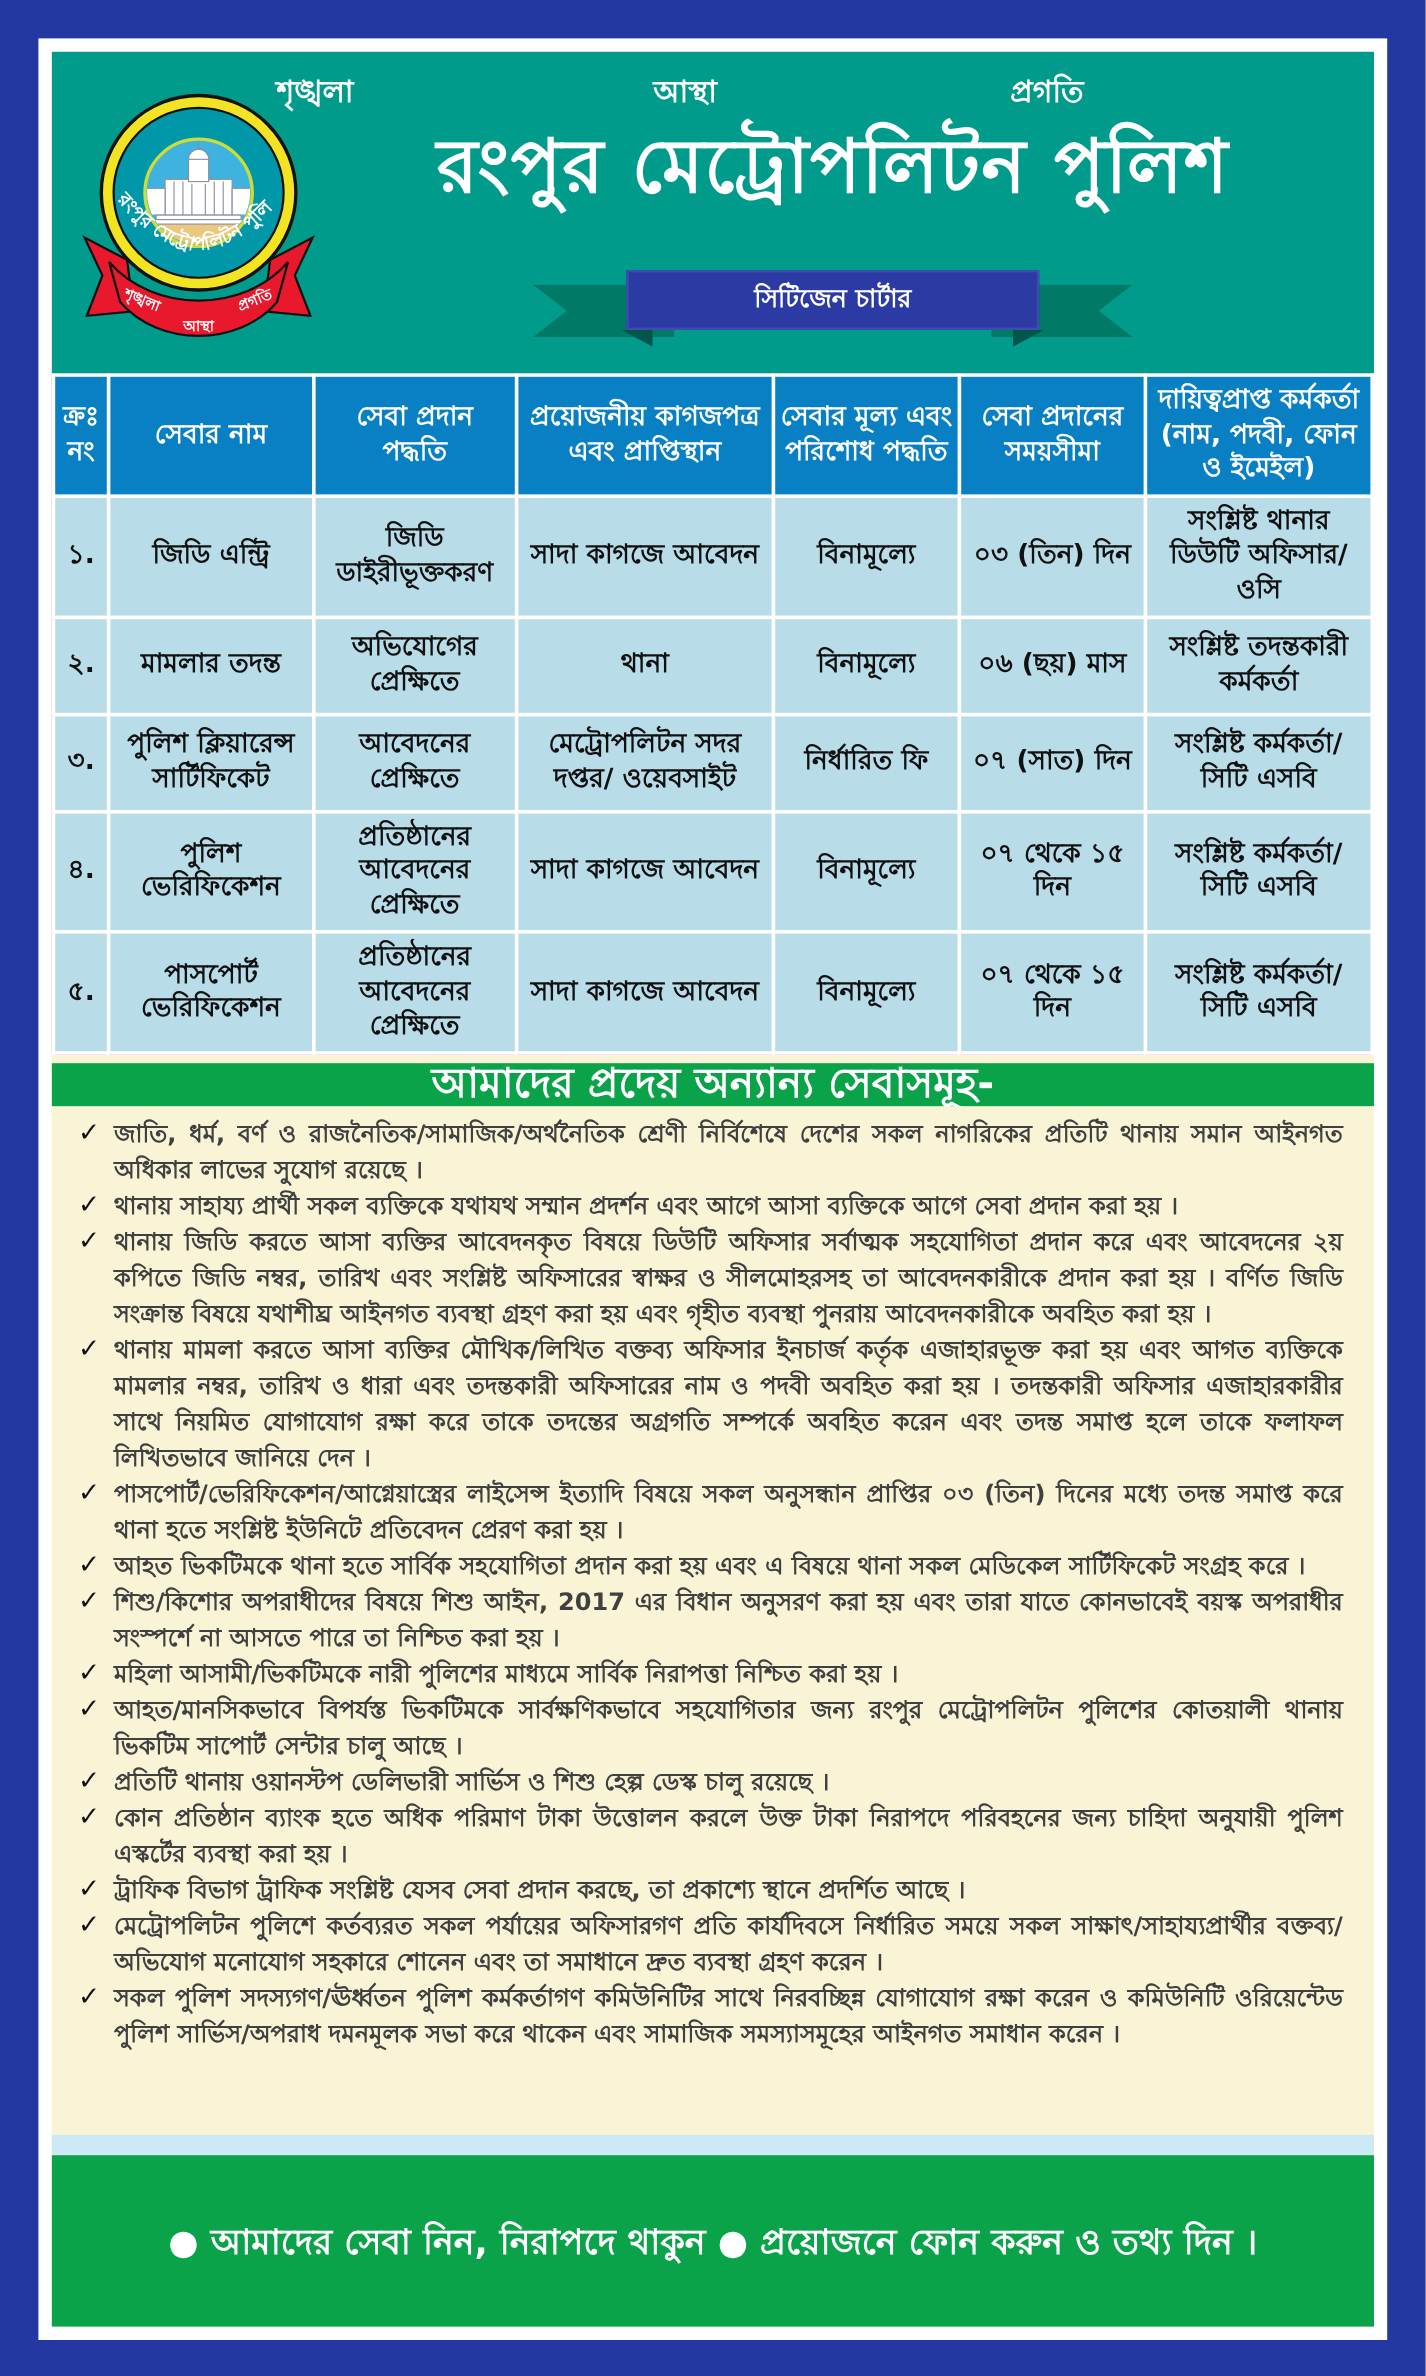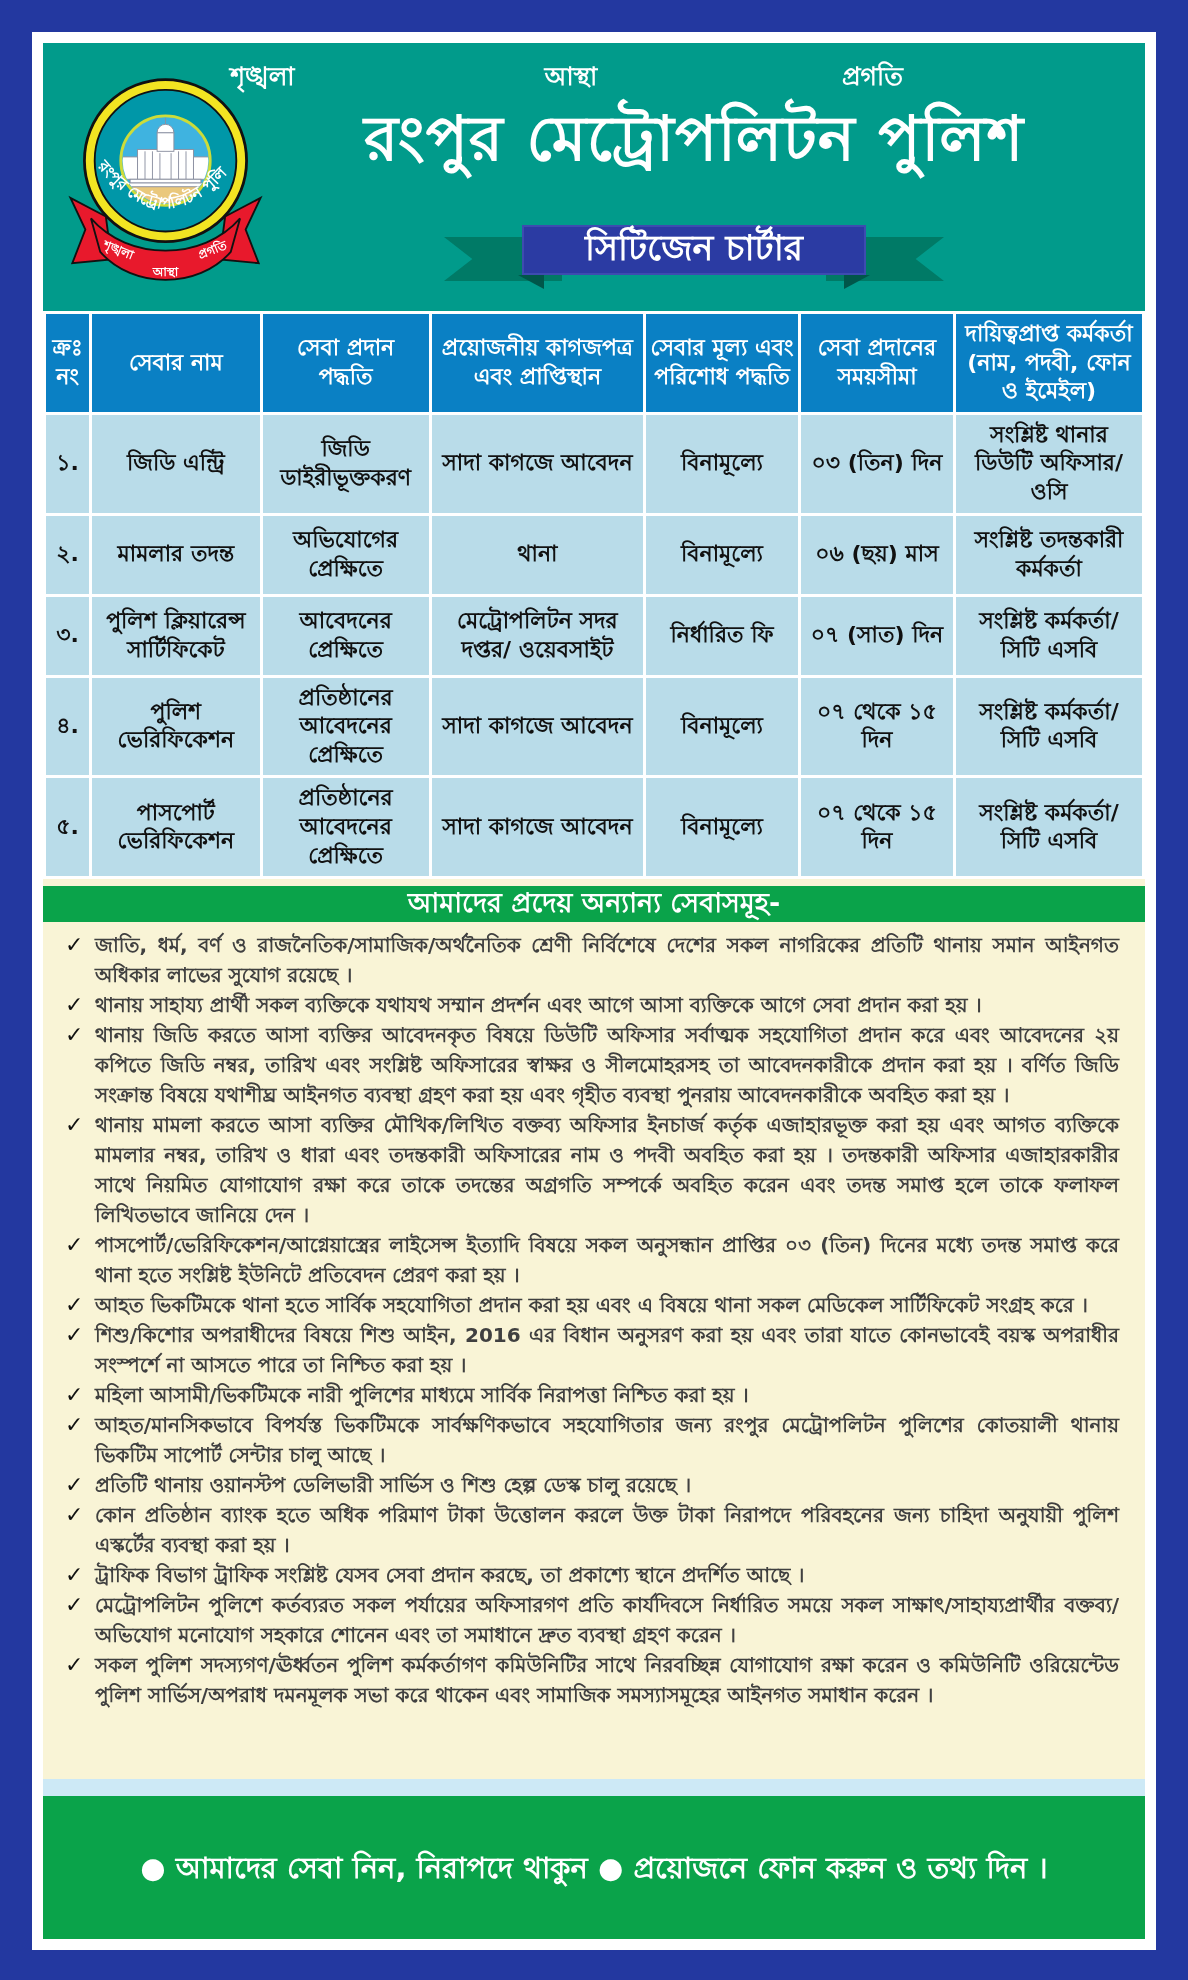--- a/index.html
+++ b/index.html
@@ -40,21 +40,21 @@
   .tail{position:absolute;top:12px;width:118px;height:44px;background:#007a66;}
   .tail.left{left:0;clip-path:polygon(0 0,100% 0,100% 100%,0 100%,24% 50%);}
   .tail.right{right:0;clip-path:polygon(0 0,100% 0,76% 50%,100% 100%,0 100%);}
   .fold{position:absolute;width:26px;height:14px;background:#00564a;top:50px;}
   .fold.left{left:74px;clip-path:polygon(0 0,100% 0,100% 100%);}
   .fold.right{right:74px;clip-path:polygon(0 0,100% 0,0 100%);}
   .ribbon-box{
     position:absolute;left:78px;right:78px;top:0;height:50px;background:#2b3ba3;
     border:2px solid #3d4cb0;box-sizing:border-box;
     display:flex;align-items:center;justify-content:center;
-    color:#ffffff;font-size:35px;font-weight:700;z-index:2;
+    color:#ffffff;font-size:21px;font-weight:700;z-index:2;
   }
 
   
   table.services{
     flex:0 0 auto;border-collapse:collapse;width:100%;table-layout:fixed;
     background:#d946ef;
   }
   table.services th,table.services td{
     border:3px solid #ffffff;text-align:center;vertical-align:middle;
     padding:6px 4px;line-height:1.3;
@@ -63,21 +63,21 @@
     background:#0a80c4;color:#ffffff;font-size:22px;font-weight:700;height:74px;
   }
   table.services td{
     background:#b9dce9;color:#111111;font-size:22px;font-weight:600;height:66px;
   }
 
   
   .section-bar{
     flex:0 0 auto;margin-top:7px;height:36px;background:#0aa34a;
     display:flex;align-items:center;justify-content:center;
-    color:#ffffff;font-size:27px;font-weight:700;
+    color:#ffffff;font-size:34px;font-weight:700;
   }
   .bullets{
     flex:1 1 auto;background:#f9f4d6;padding:8px 26px 0 22px;overflow:hidden;
   }
   .bullet-item{display:flex;align-items:flex-start;}
   .check{
     flex:0 0 30px;font-size:22px;font-weight:700;color:#111;line-height:30px;
   }
   .bullet-text{
     flex:1;font-size:20px;font-weight:600;color:#404040;line-height:30px;
@@ -258,21 +258,21 @@
         <div class="bullet-item">
           <span class="check">✓</span>
           <div class="bullet-text">পাসপোর্ট/ভেরিফিকেশন/আগ্নেয়াস্ত্রের লাইসেন্স ইত্যাদি বিষয়ে সকল অনুসন্ধান প্রাপ্তির ০৩ (তিন) দিনের মধ্যে তদন্ত সমাপ্ত করে থানা হতে সংশ্লিষ্ট ইউনিটে প্রতিবেদন প্রেরণ করা হয় ।</div>
         </div>
         <div class="bullet-item">
           <span class="check">✓</span>
           <div class="bullet-text">আহত ভিকটিমকে থানা হতে সার্বিক সহযোগিতা প্রদান করা হয় এবং এ বিষয়ে থানা সকল মেডিকেল সার্টিফিকেট সংগ্রহ করে ।</div>
         </div>
         <div class="bullet-item">
           <span class="check">✓</span>
-          <div class="bullet-text">শিশু/কিশোর অপরাধীদের বিষয়ে শিশু আইন, 2016 এর বিধান অনুসরণ করা হয় এবং তারা যাতে কোনভাবেই বয়স্ক অপরাধীর সংস্পর্শে না আসতে পারে তা নিশ্চিত করা হয় ।</div>
+          <div class="bullet-text">শিশু/কিশোর অপরাধীদের বিষয়ে শিশু আইন, 2017 এর বিধান অনুসরণ করা হয় এবং তারা যাতে কোনভাবেই বয়স্ক অপরাধীর সংস্পর্শে না আসতে পারে তা নিশ্চিত করা হয় ।</div>
         </div>
         <div class="bullet-item">
           <span class="check">✓</span>
           <div class="bullet-text">মহিলা আসামী/ভিকটিমকে নারী পুলিশের মাধ্যমে সার্বিক নিরাপত্তা নিশ্চিত করা হয় ।</div>
         </div>
         <div class="bullet-item">
           <span class="check">✓</span>
           <div class="bullet-text">আহত/মানসিকভাবে বিপর্যস্ত ভিকটিমকে সার্বক্ষণিকভাবে সহযোগিতার জন্য রংপুর মেট্রোপলিটন পুলিশের কোতয়ালী থানায় ভিকটিম সাপোর্ট সেন্টার চালু আছে ।</div>
         </div>
         <div class="bullet-item">

